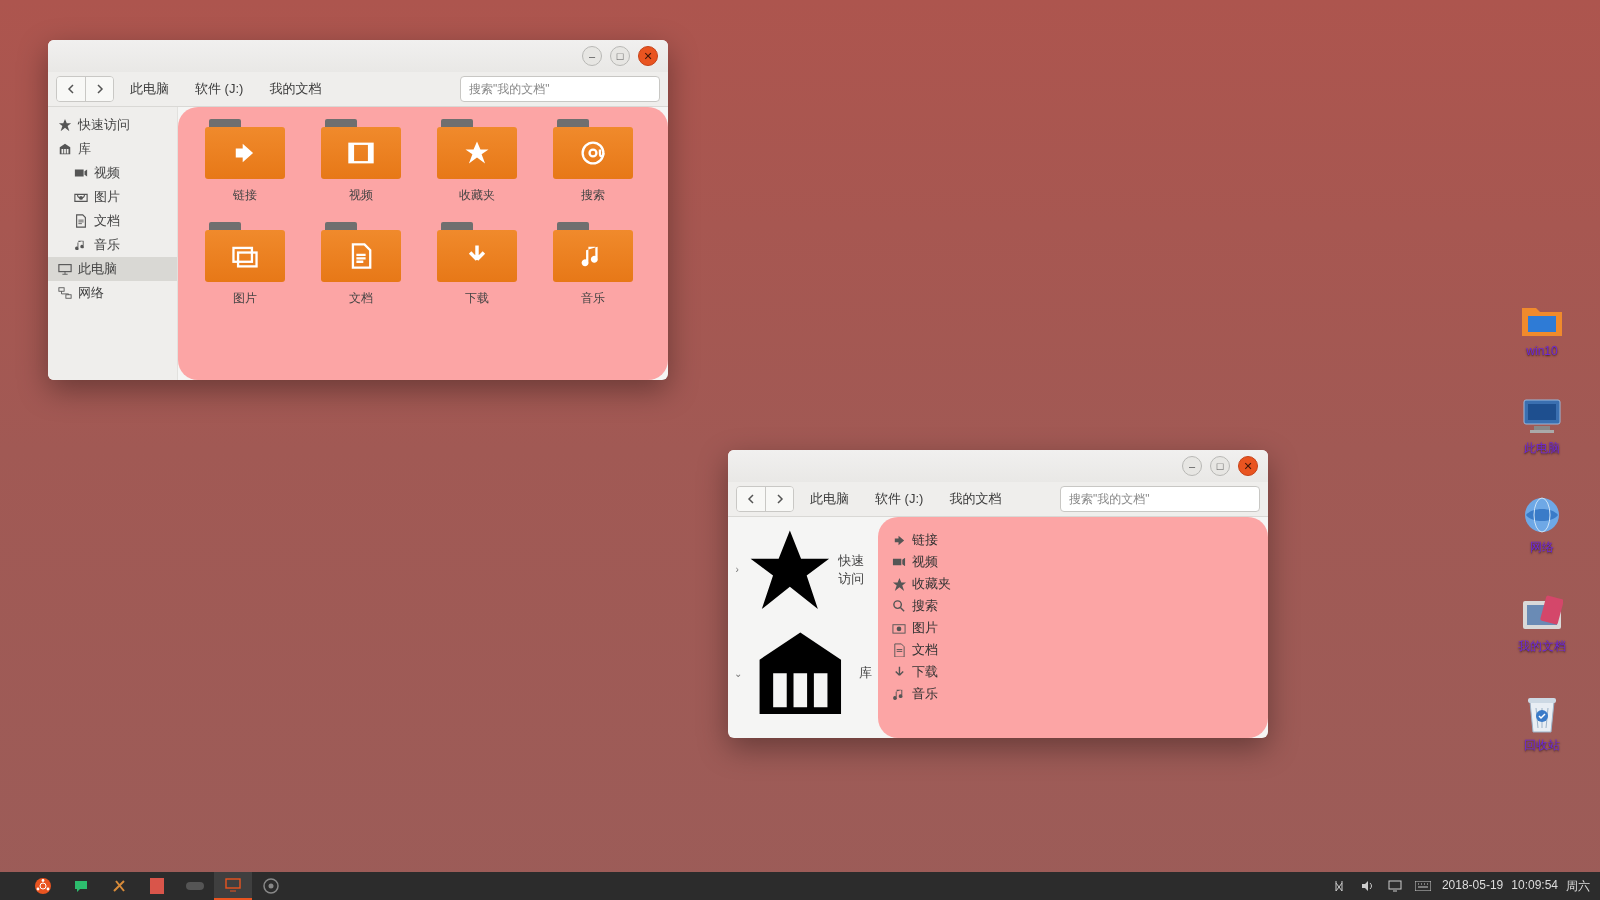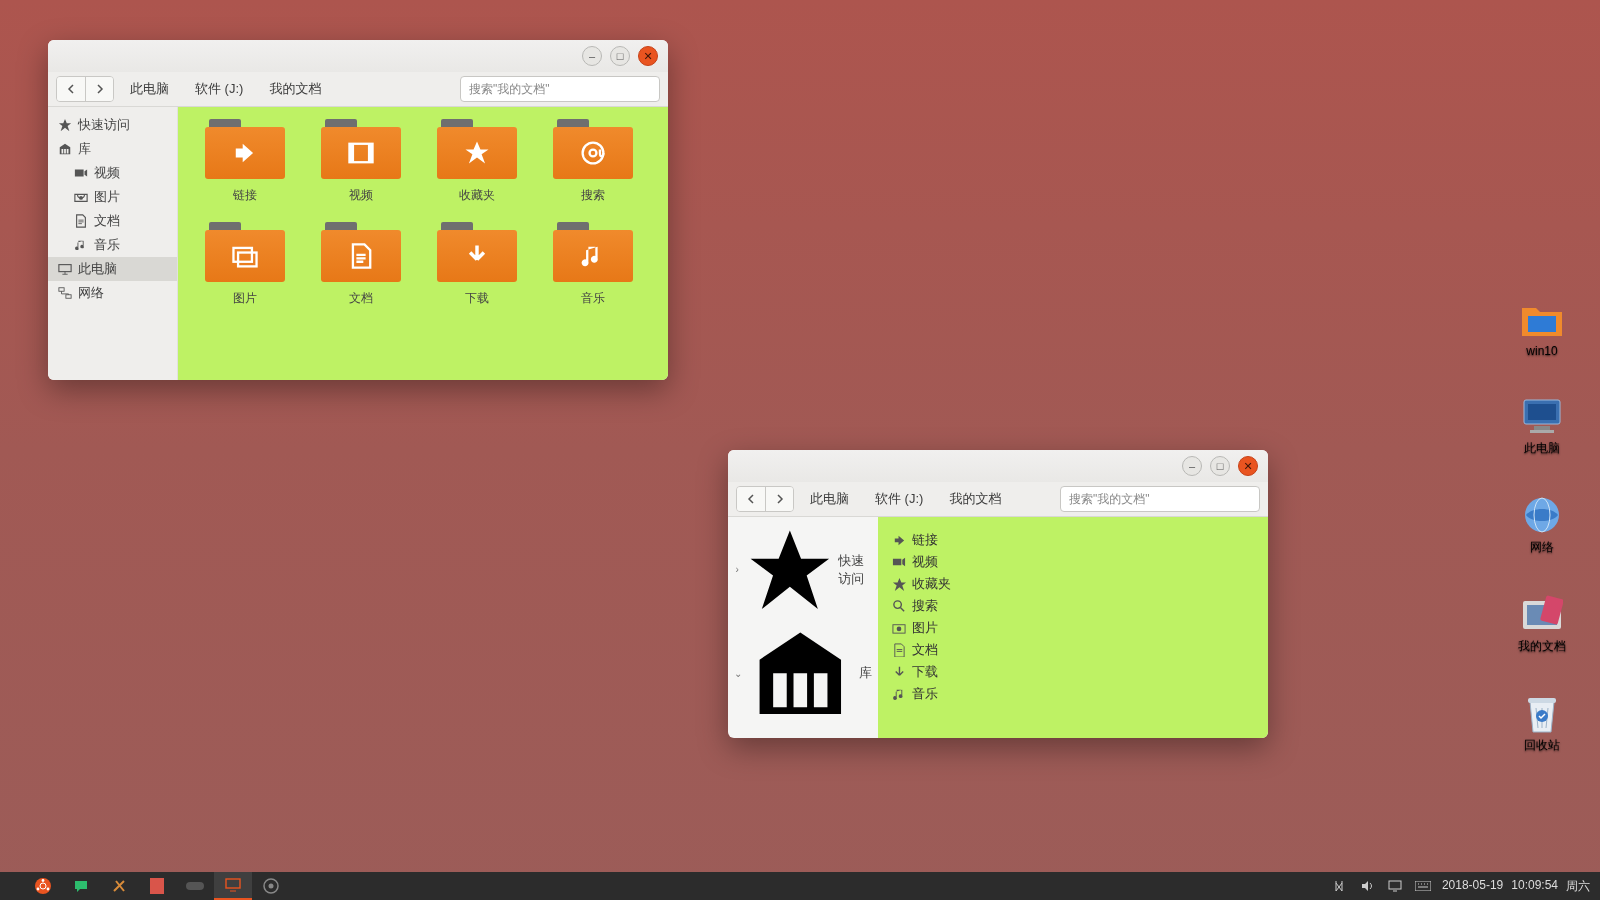--- a/index.html
+++ b/index.html
@@ -14,21 +14,21 @@
 .navbtns { display: flex; border: 1px solid #c9c8c5; border-radius: 4px; overflow: hidden; }
 .navbtn { width: 28px; height: 24px; display: flex; align-items: center; justify-content: center; background: #f8f8f6; cursor: pointer; }
 .navbtn + .navbtn { border-left: 1px solid #c9c8c5; }
 .crumb { padding: 4px 10px; font-size: 13px; color: #3c3c3c; cursor: pointer; border-radius: 3px; }
 .search { margin-left: auto; height: 26px; width: 200px; border: 1px solid #c8c7c4; border-radius: 4px; background: #fff; font-size: 12px; padding: 0 8px; color: #888; display: flex; align-items: center; }
 .body { flex: 1; display: flex; min-height: 0; }
 .sidebar { width: 130px; background: #efeeec; border-right: 1px solid #e2e1de; padding: 6px 0; font-size: 13px; color: #444; }
 .srow { display: flex; align-items: center; gap: 6px; padding: 3px 10px; cursor: pointer; }
 .srow.indent { padding-left: 26px; }
 .srow.active { background: #d9d8d4; }
-.content { flex: 1; background: #bef264; padding: 12px; overflow: auto; }
+.content { flex: 1; background: #fca5a5; padding: 12px; overflow: auto; border-radius: 20px; }
 
 
 .grid { display: grid; grid-template-columns: repeat(4,110px); gap: 18px 6px; justify-content: start; }
 .gitem { display: flex; flex-direction: column; align-items: center; gap: 8px; font-size: 12px; color: #444; cursor: pointer; }
 .folder { width: 80px; height: 60px; position: relative; }
 .ftab { position: absolute; top: 0; left: 4px; width: 32px; height: 10px; background: #6f6f6f; border-radius: 2px 2px 0 0; }
 .fbody { position: absolute; top: 8px; left: 0; right: 0; bottom: 0; background: linear-gradient(#f08a2c,#e77817); border-radius: 3px; display: flex; align-items: center; justify-content: center; color: #fff; font-size: 26px; }
 .fbody svg { width: 30px; height: 30px; fill: #fff; }
 
 
@@ -37,21 +37,21 @@
 .lrow svg, .srow svg { width: 14px; height: 14px; fill: #555; }
 .tree { width: 150px; font-size: 13px; color: #444; padding: 6px 0; }
 .trow { display: flex; align-items: center; gap: 4px; padding: 2px 6px; cursor: pointer; }
 .trow.indent { padding-left: 22px; }
 .disc { width: 10px; font-size: 10px; color: #777; text-align: center; }
 
 
 .deskcol { position: absolute; right: 18px; top: 300px; display: flex; flex-direction: column; gap: 38px; align-items: center; }
 .dicon { display: flex; flex-direction: column; align-items: center; gap: 4px; width: 80px; cursor: pointer; }
 .dicon .img { width: 44px; height: 40px; display: flex; align-items: center; justify-content: center; }
-.dicon span { color: #000000; font-size: 12px; text-shadow: 0 1px 2px rgba(0,0,0,.7); }
+.dicon span { color: #6d28d9; font-size: 12px; text-shadow: 0 1px 2px rgba(0,0,0,.7); }
 
 
 .taskbar { position: absolute; left: 0; right: 0; bottom: 0; height: 28px; background: #2c2c2c; display: flex; align-items: center; color: #ddd; font-size: 12px; padding-left: 24px; }
 .tleft { display: flex; align-items: center; height: 100%; }
 .titem { width: 38px; height: 100%; display: flex; align-items: center; justify-content: center; cursor: pointer; }
 .titem.active { background: #3f3f3f; border-bottom: 2px solid #e95420; }
 .tray { margin-left: auto; display: flex; align-items: center; gap: 10px; padding-right: 10px; height: 100%; }
 .tray .ic { width: 18px; height: 18px; display: flex; align-items: center; justify-content: center; cursor: pointer; }
 .clock { display: flex; gap: 8px; font-size: 12px; }
 

